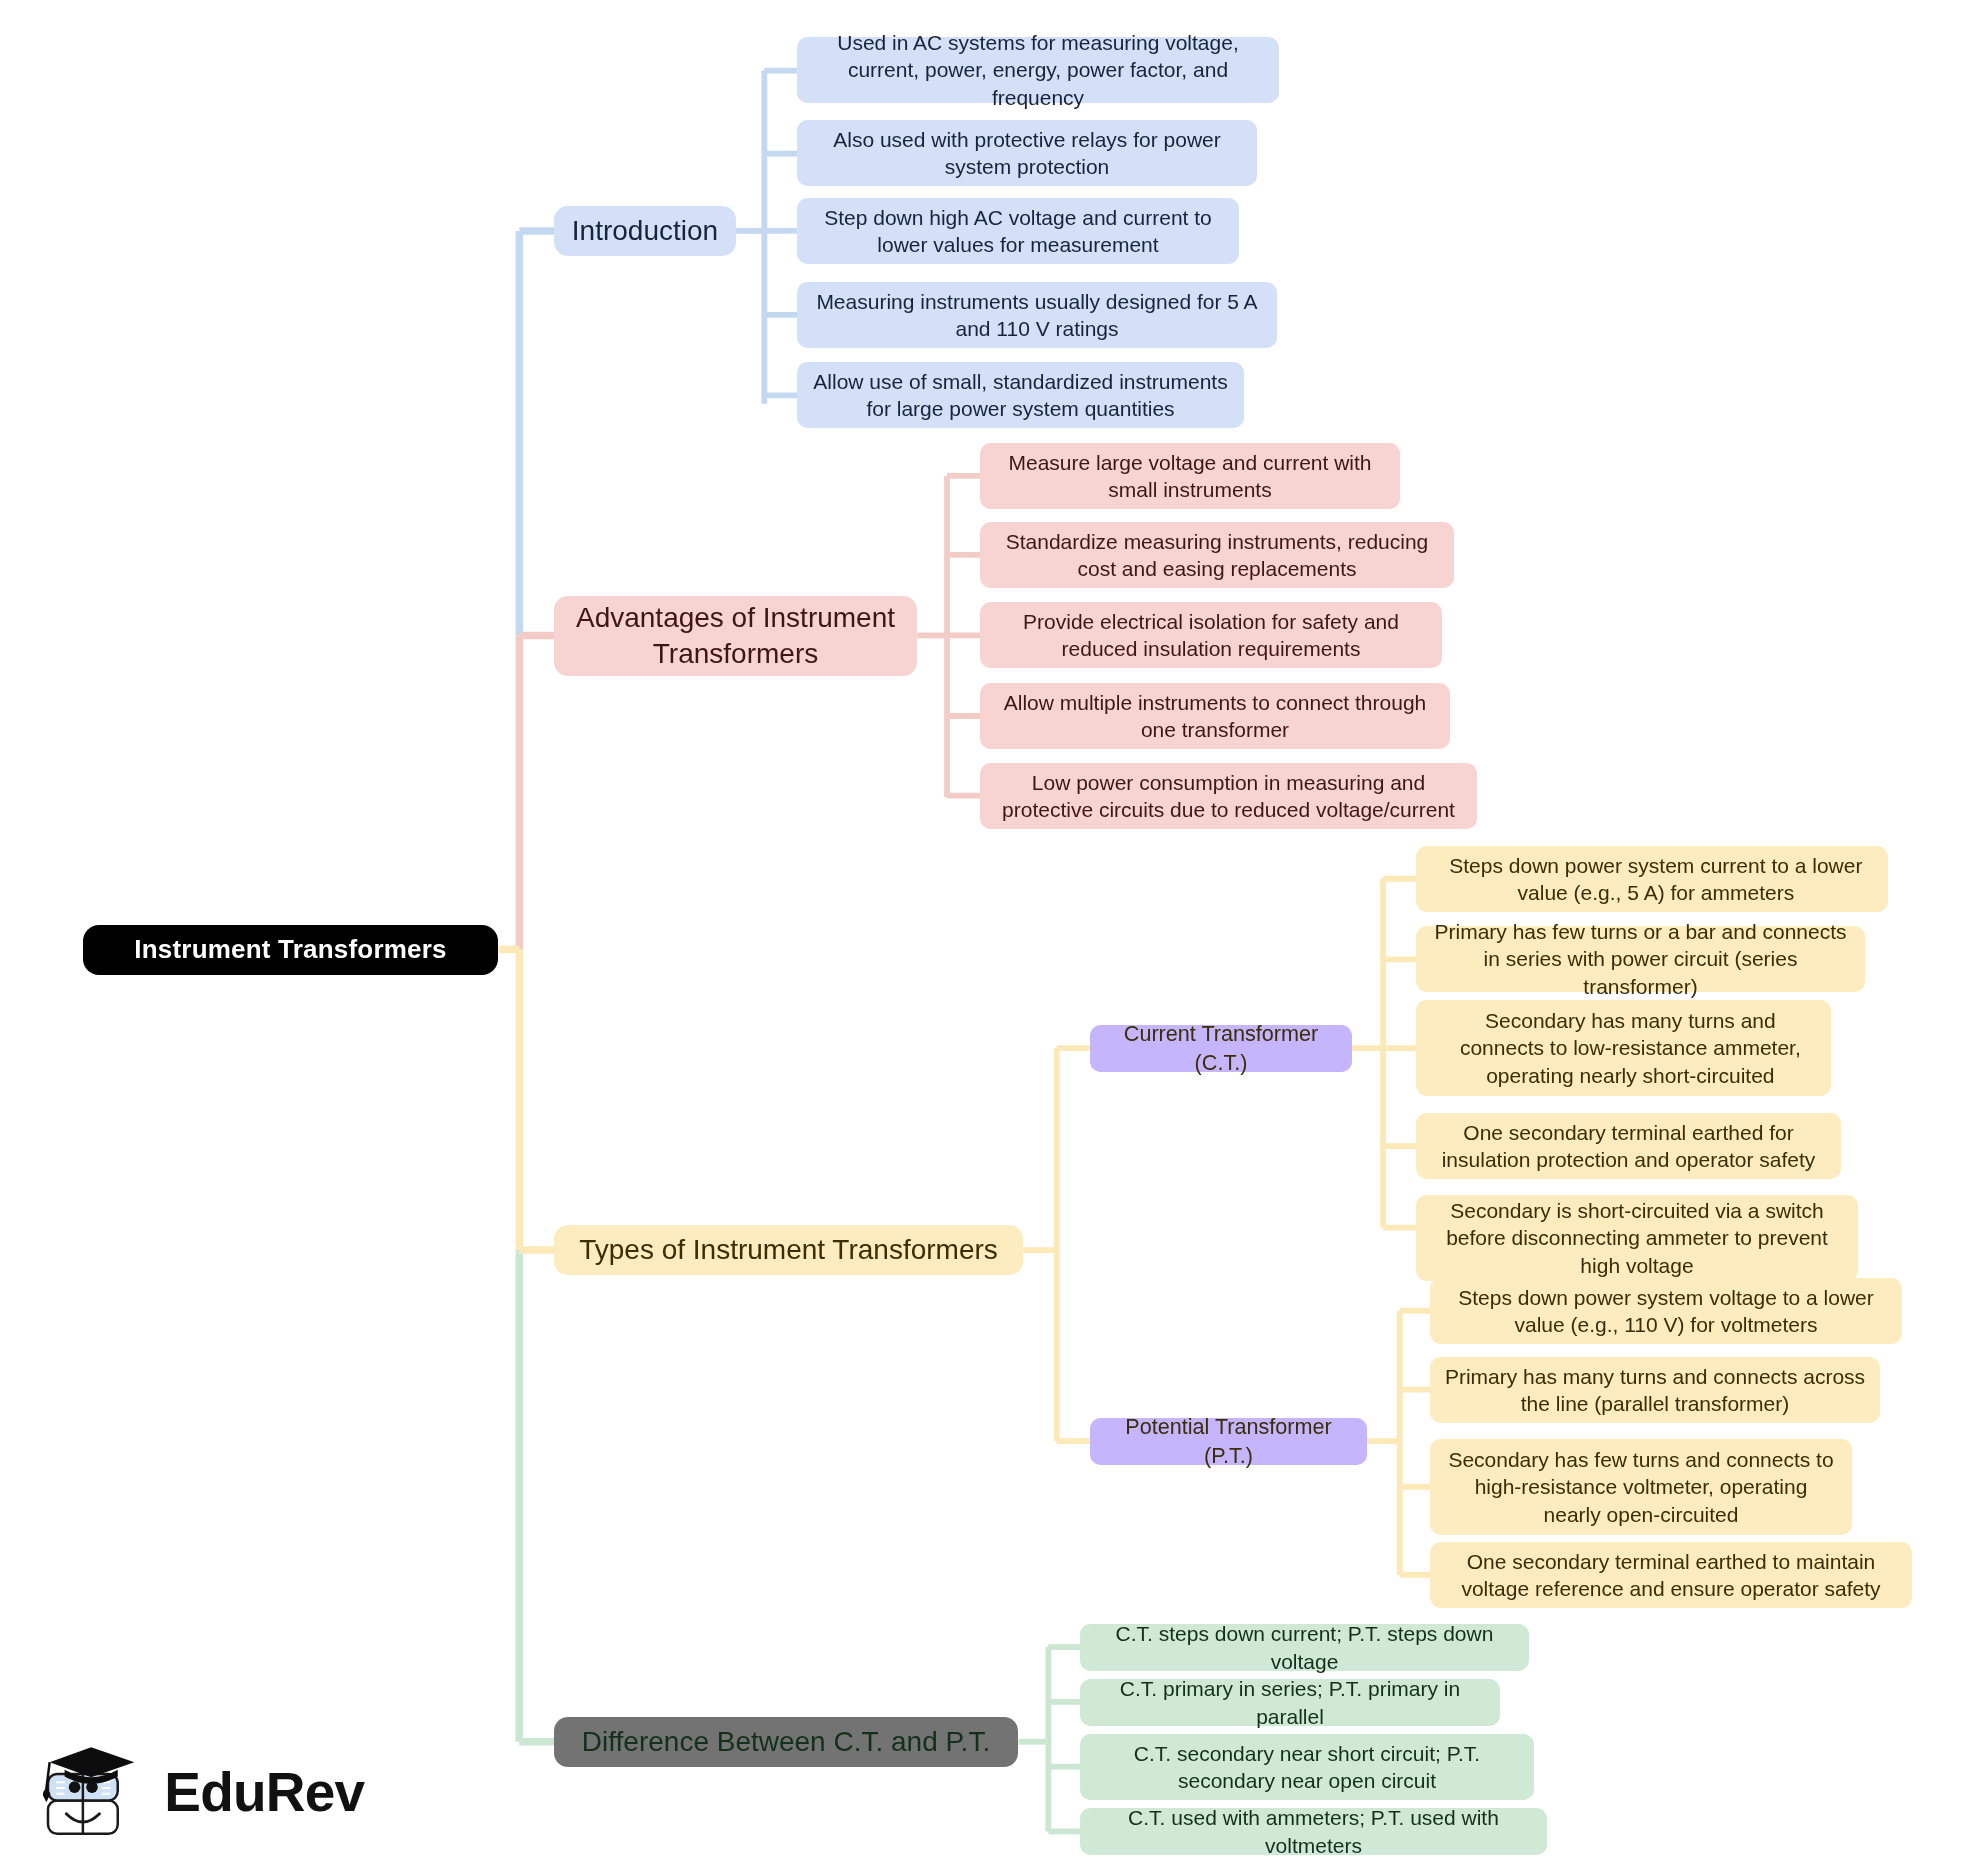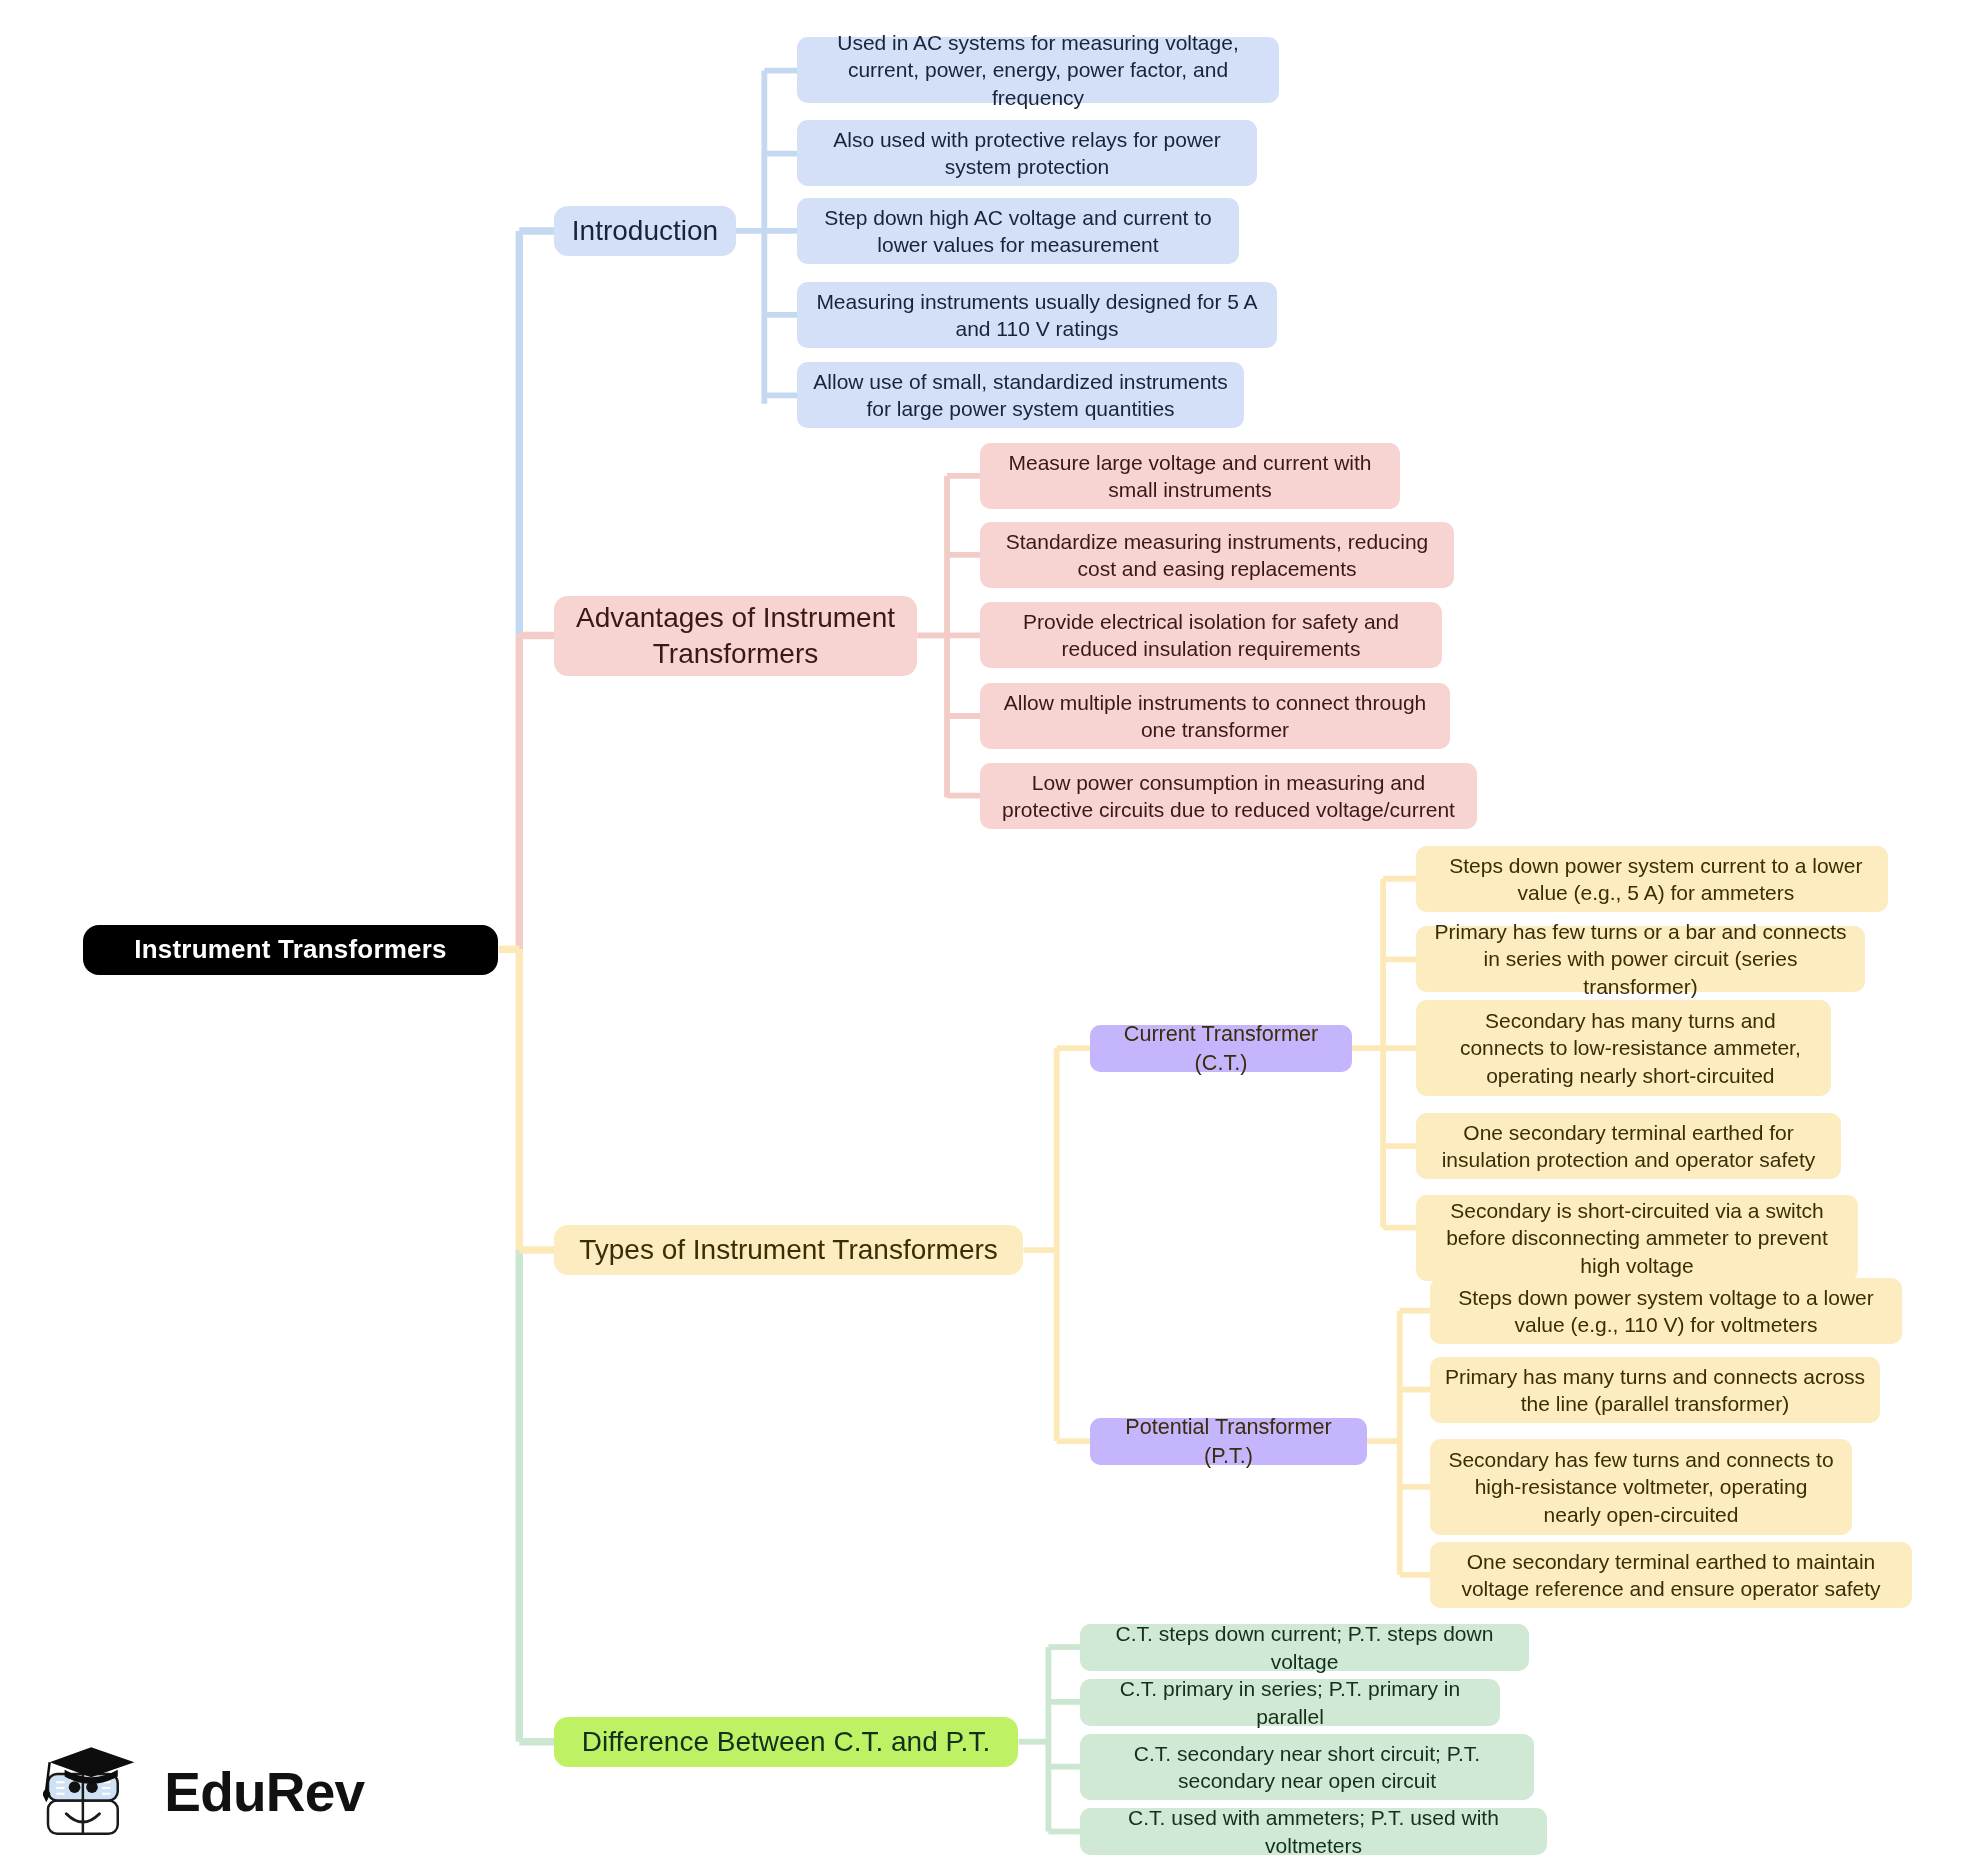--- a/index.html
+++ b/index.html
@@ -55,21 +55,21 @@
 
   
   .branch {
     font-size: 28px;
     border-radius: 14px;
     padding: 0 16.6px;
   }
   .branch.blue   { background: #d3e0f7; color: #16243c; }
   .branch.pink   { background: #f7d4d1; color: #3d1714; }
   .branch.amber  { background: #fdecbf; color: #3a2d07; }
-  .branch.green  { background: #bef264; color: #13301b; }
+  .branch.green  { background: #737373; color: #13301b; }
 
   
   .sub {
     font-size: 21.6px;
     border-radius: 10.8px;
     padding: 0 13.3px;
   }
   .sub.amber { background: #c4b5fd; color: #3a2d07; }
 
   

